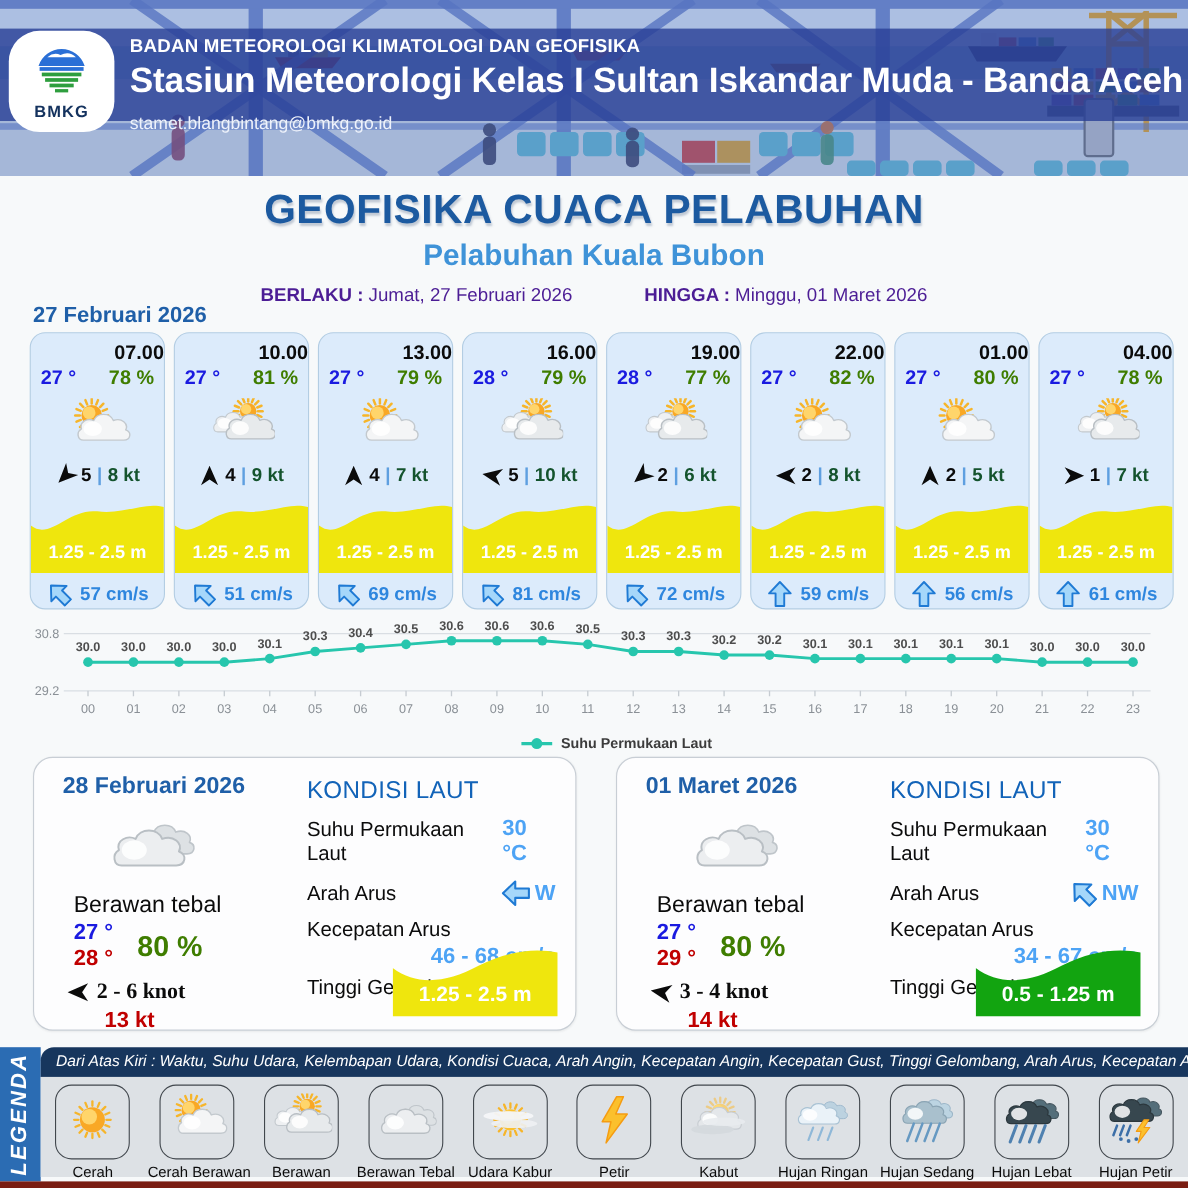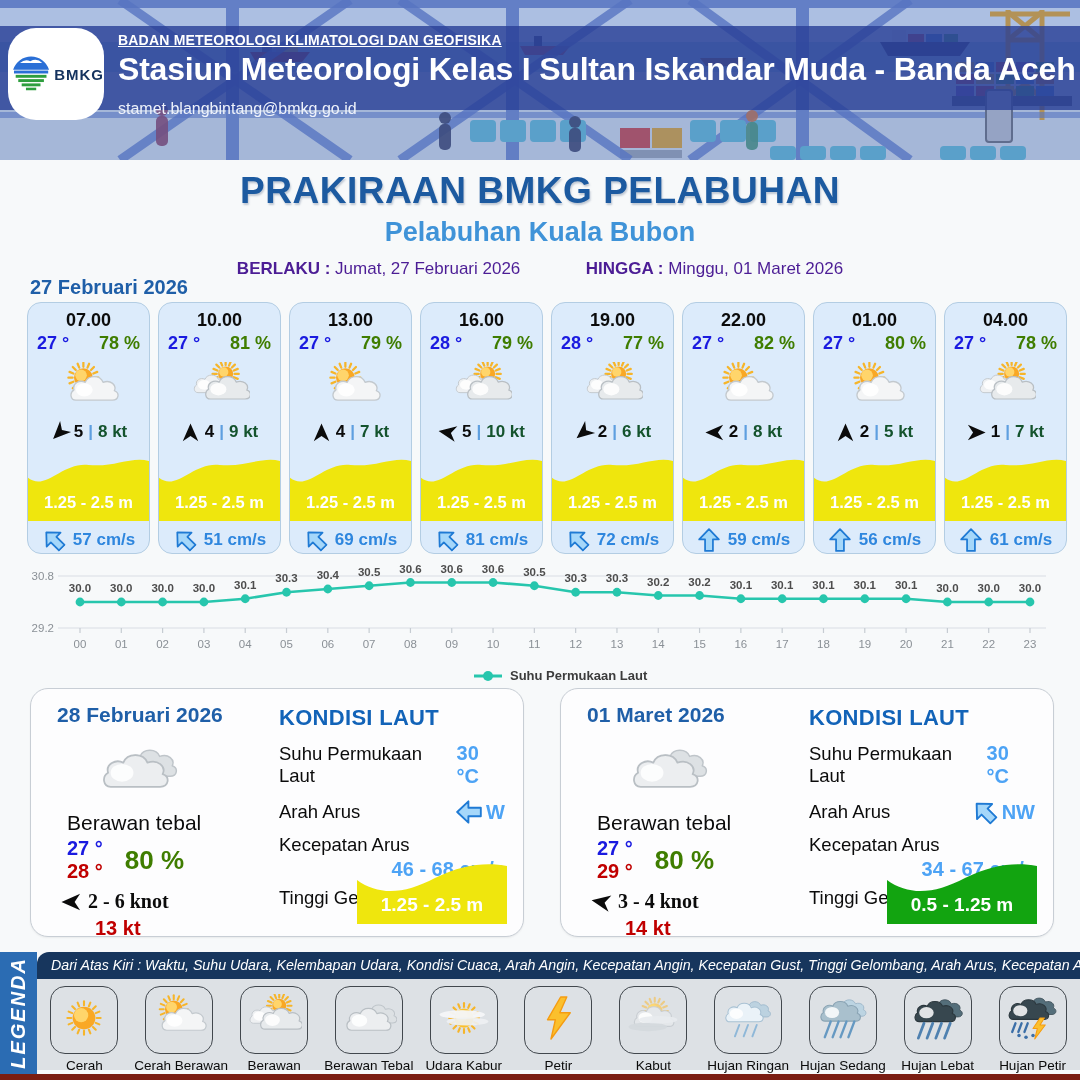--- a/index.html
+++ b/index.html
@@ -4,40 +4,40 @@
 <style>
   html,body{margin:0;padding:0;}
   body{width:1080px;height:1080px;overflow:hidden;background:#f7f9fa;font-family:"Liberation Sans",sans-serif;}
   .page{position:relative;width:1080px;height:1080px;}
 
   
   .header{position:absolute;left:0;top:0;width:1080px;height:160px;overflow:hidden;}
   .header svg.bgart{position:absolute;left:0;top:0;}
   .header-tint{position:absolute;inset:0;background:rgba(70,92,178,0.30);}
   .header-band{position:absolute;left:0;top:26px;width:1080px;height:84px;background:rgba(40,62,150,0.80);}
-  .logo-card{position:absolute;left:8px;top:28px;width:96px;height:92px;background:#fff;border-radius:28px;display:flex;flex-direction:row;align-items:center;justify-content:center;}
+  .logo-card{position:absolute;left:8px;top:28px;width:96px;height:92px;background:#fff;border-radius:28px;display:flex;flex-direction:column;align-items:center;justify-content:center;}
   .logo-card .bmkg{font-size:15px;font-weight:bold;color:#14325e;letter-spacing:1px;margin-top:1px;}
   .header-text{position:absolute;left:118px;top:32px;color:#fff;}
-  .agency{font-size:14px;font-weight:bold;letter-spacing:.2px;text-decoration:underline;}
+  .agency{font-size:17px;font-weight:bold;letter-spacing:.2px;}
   .station{font-size:32px;font-weight:bold;margin-top:3px;letter-spacing:-.2px;}
   .email{font-size:16px;margin-top:12px;color:#eef2fb;}
 
   
   .titleblock{position:absolute;left:0;top:170px;width:1080px;text-align:center;}
   .main-title{font-size:37px;font-weight:800;color:#1c5aa0;letter-spacing:.5px;text-shadow:1px 2px 2px rgba(90,110,140,.35);}
   .port-title{font-size:27px;font-weight:bold;color:#3f93d8;margin-top:5px;}
   .validity{margin-top:11px;font-size:17px;color:#4c1d95;}
   .validity b{font-weight:bold;}
   .validity .gap{display:inline-block;width:56px;}
 
   
   .forecast-date{position:absolute;left:30px;top:276px;font-size:20px;font-weight:bold;color:#1f5fa8;}
   .cards{position:absolute;left:27px;top:302px;display:flex;gap:8px;}
   .fcard{width:121px;height:250px;background:#dcebfb;border:1px solid #b3cde3;border-radius:14px;overflow:hidden;position:relative;}
-  .fc-time{text-align:center;font-size:18px;font-weight:bold;color:#0b0b0b;margin-top:7px;}
+  .fc-time{text-align:right;font-size:18px;font-weight:bold;color:#0b0b0b;margin-top:7px;}
   .fc-th{display:flex;justify-content:space-between;padding:2px 9px 0 9px;font-size:18px;font-weight:bold;}
   .fc-th .t{color:#1a1ae0;}
   .fc-th .h{color:#3f7d00;}
   .fc-icon{height:62px;display:flex;align-items:center;justify-content:center;margin-top:2px;}
   .fc-wind{height:28px;display:flex;align-items:center;justify-content:center;gap:5px;font-size:17px;}
   .fc-wind .n{font-weight:bold;color:#0b0b0b;}
   .fc-wind .sep{color:#5e9fe0;font-weight:bold;}
   .fc-wind .kt{font-weight:bold;color:#14532d;}
   .fc-wave{height:72px;position:relative;margin-top:4px;}
   .fc-wave svg{position:absolute;inset:0;}
@@ -56,21 +56,21 @@
   .d-icon{height:76px;display:flex;align-items:center;justify-content:flex-start;padding-left:40px;}
   .d-cond{font-size:21px;color:#0b0b0b;margin-top:4px;padding-left:14px;}
   .d-temps{display:flex;align-items:center;padding-left:14px;margin-top:2px;}
   .d-tcol{display:flex;flex-direction:column;line-height:1.15;}
   .d-tmin{font-size:20px;font-weight:bold;color:#1a1ae0;}
   .d-tmax{font-size:20px;font-weight:bold;color:#c00000;}
   .d-hum{font-size:26px;font-weight:bold;color:#3f7d00;margin-left:22px;}
   .d-wind{display:flex;align-items:center;gap:7px;margin-top:7px;padding-left:8px;font-size:20px;font-weight:bold;color:#0b0b0b;font-family:Liberation Serif, serif;}
   .d-gust{margin-top:4px;padding-left:42px;font-size:20px;font-weight:bold;color:#c00000;}
   .d-right{position:absolute;left:248px;top:16px;right:18px;}
-  .kondisi{font-size:22px;font-weight:bold;color:#1263b8;letter-spacing:.3px;}
+  .kondisi{font-size:22px;font-weight:normal;color:#1263b8;letter-spacing:.3px;}
   .sea-row{display:flex;justify-content:space-between;align-items:center;margin-top:11px;font-size:18.5px;color:#0b0b0b;}
   .sea-val{font-size:20px;font-weight:bold;color:#4da3f5;display:flex;align-items:center;gap:4px;}
   .sea-speedval{text-align:right;font-size:20px;font-weight:bold;color:#4da3f5;margin-top:2px;}
   .wave-chip{position:absolute;right:16px;bottom:12px;width:150px;height:64px;}
   .wave-chip svg{position:absolute;inset:0;}
   .wave-chip span{position:absolute;left:0;right:0;bottom:8px;text-align:center;color:#fff;font-weight:bold;font-size:19px;}
   .leg-side{position:absolute;left:0;top:0;width:37px;height:122px;background:#2b6cb3;display:flex;align-items:center;justify-content:center;}
   .leg-side span{writing-mode:vertical-rl;transform:rotate(180deg);color:#fff;font-weight:bold;font-style:italic;font-size:20px;letter-spacing:2px;}
   .leg-note{position:absolute;left:37px;top:0;width:1043px;height:27px;background:#17365d;border-top-left-radius:12px;color:#fff;font-style:italic;font-size:14.2px;line-height:27px;padding-left:14px;box-sizing:border-box;white-space:nowrap;}
   .leg-body{position:absolute;left:37px;top:27px;width:1043px;height:91px;background:#dde1e5;display:flex;justify-content:space-around;align-items:flex-start;padding-top:7px;box-sizing:border-box;}
@@ -205,21 +205,21 @@
       <div class="bmkg">BMKG</div>
     </div>
     <div class="header-text">
       <div class="agency">BADAN METEOROLOGI KLIMATOLOGI DAN GEOFISIKA</div>
       <div class="station">Stasiun Meteorologi Kelas I Sultan Iskandar Muda - Banda Aceh</div>
       <div class="email">stamet.blangbintang@bmkg.go.id</div>
     </div>
   </div>
 
   <div class="titleblock">
-    <div class="main-title">PRAKIRAAN BMKG PELABUHAN</div>
+    <div class="main-title">GEOFISIKA CUACA PELABUHAN</div>
     <div class="port-title">Pelabuhan Kuala Bubon</div>
     <div class="validity">
       <b>BERLAKU :</b>
       <span>Jumat, 27 Februari 2026</span>
       <span class="gap"></span>
       <b>HINGGA :</b>
       <span>Minggu, 01 Maret 2026</span>
     </div>
   </div>
 

